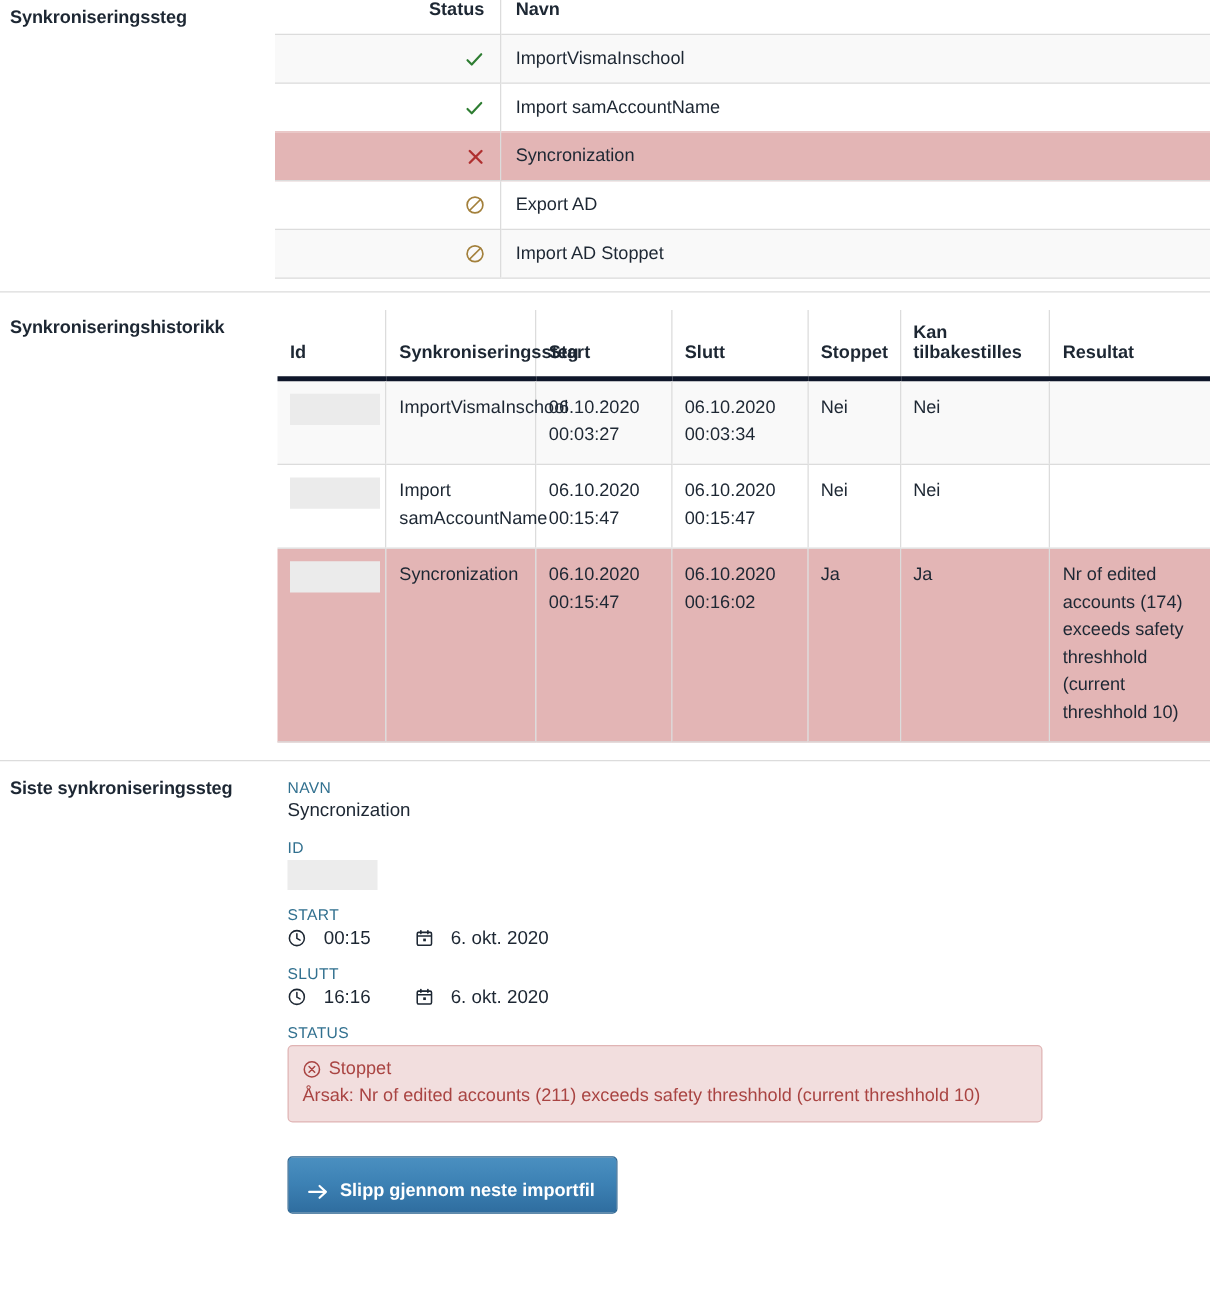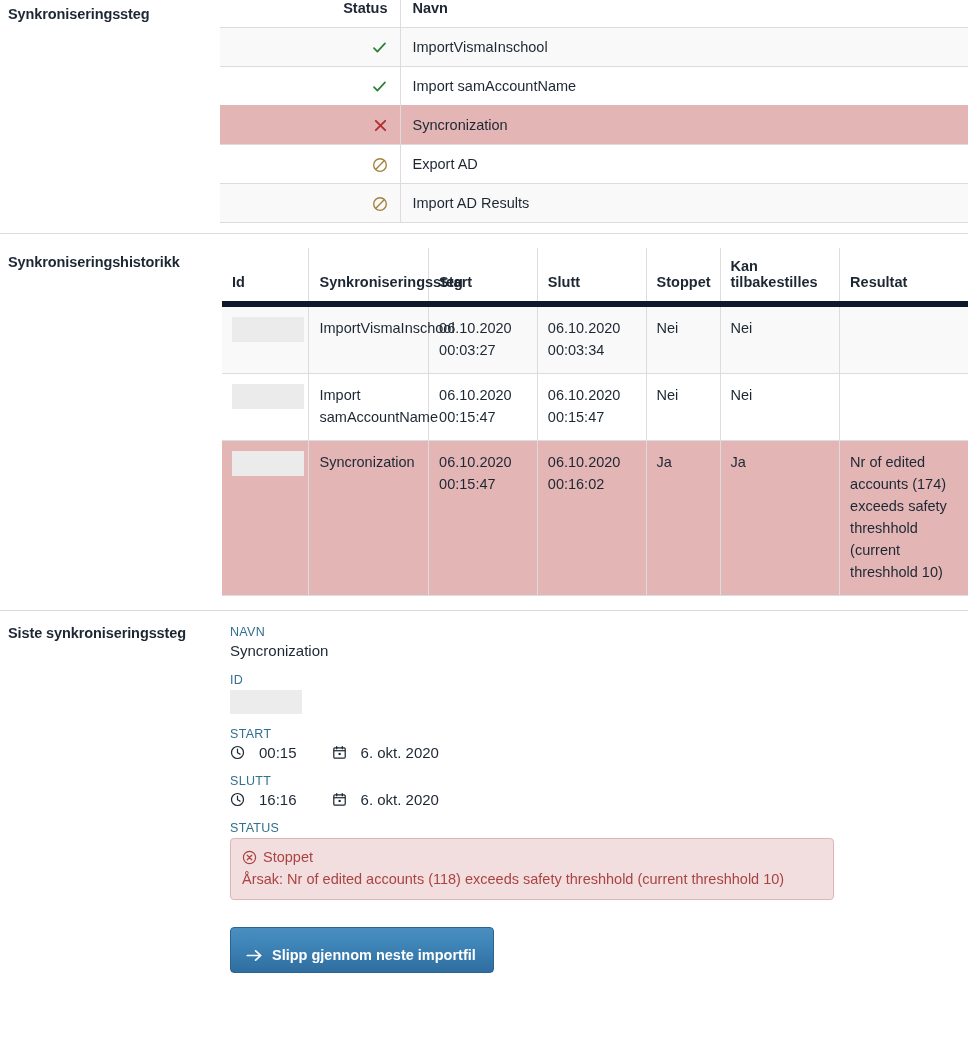--- a/index.html
+++ b/index.html
@@ -52,21 +52,21 @@
   .ico svg { display: block; }
 
   
   .hist-wrap { padding-left: 222px; }
   table.hist { width: 746px; border-collapse: collapse; table-layout: fixed; }
   table.hist th {
     font-size: 14.5px; font-weight: bold; color: #1d2733;
     text-align: left; vertical-align: bottom;
     padding: 10px 10px 11px 10px;
     border-left: 1px solid #dcdcdc;
-    border-bottom: 6px solid #0f172a;
+    border-bottom: 4px solid #0f172a;
     background: #fff;
   }
   table.hist th:first-child { border-left: none; }
   table.hist td {
     font-size: 14.5px; color: #1d2733;
     text-align: left; vertical-align: top;
     padding: 10px 10px 12px 10px;
     border-left: 1px solid #dcdcdc;
     border-bottom: 1px solid #dcdcdc;
     line-height: 1.52;
@@ -171,21 +171,21 @@
         </tr>
         <tr class="stripe">
           <td class="c-status">
             <span class="ico">
               <svg width="16" height="16" viewBox="0 0 16 16">
                 <circle cx="8" cy="8" r="6.3" fill="none" stroke="#a3803c" stroke-width="1.35"></circle>
                 <path d="M3.6 12.4 L12.4 3.6" stroke="#a3803c" stroke-width="1.35" stroke-linecap="round"></path>
                 </svg>
             </span>
           </td>
-          <td class="c-navn">Import AD Results</td>
+          <td class="c-navn">Import AD Stoppet</td>
         </tr>
       </tbody>
     </table>
   </div>
 </div>
 
 <div style="height:10px;"></div>
 <div class="section-divider"></div>
 
 <div class="section" style="padding-top:14px;">
@@ -310,21 +310,21 @@
       <div class="alert">
         <div class="alert-head">
           <span class="ico">
             <svg width="15" height="15" viewBox="0 0 16 16">
               <circle cx="8" cy="8" r="6.5" fill="none" stroke="#a94442" stroke-width="1.3"></circle>
               <path d="M5.6 5.6 L10.4 10.4 M10.4 5.6 L5.6 10.4" stroke="#a94442" stroke-width="1.3" stroke-linecap="round"></path>
               </svg>
           </span>
           <span>Stoppet</span>
         </div>
-        <div class="alert-body">Årsak: Nr of edited accounts (118) exceeds safety threshhold (current threshhold 10)</div>
+        <div class="alert-body">Årsak: Nr of edited accounts (211) exceeds safety threshhold (current threshhold 10)</div>
       </div>
     </div>
 
     <button class="btn">
       <span class="ico">
         <svg width="17" height="15" viewBox="0 0 18 14">
           <path d="M1.4 7 H15.4 M10.2 2 L15.6 7 L10.2 12" fill="none" stroke="#ffffff" stroke-width="1.8" stroke-linecap="round" stroke-linejoin="round"></path>
           </svg>
       </span>
       <span>Slipp gjennom neste importfil</span>

